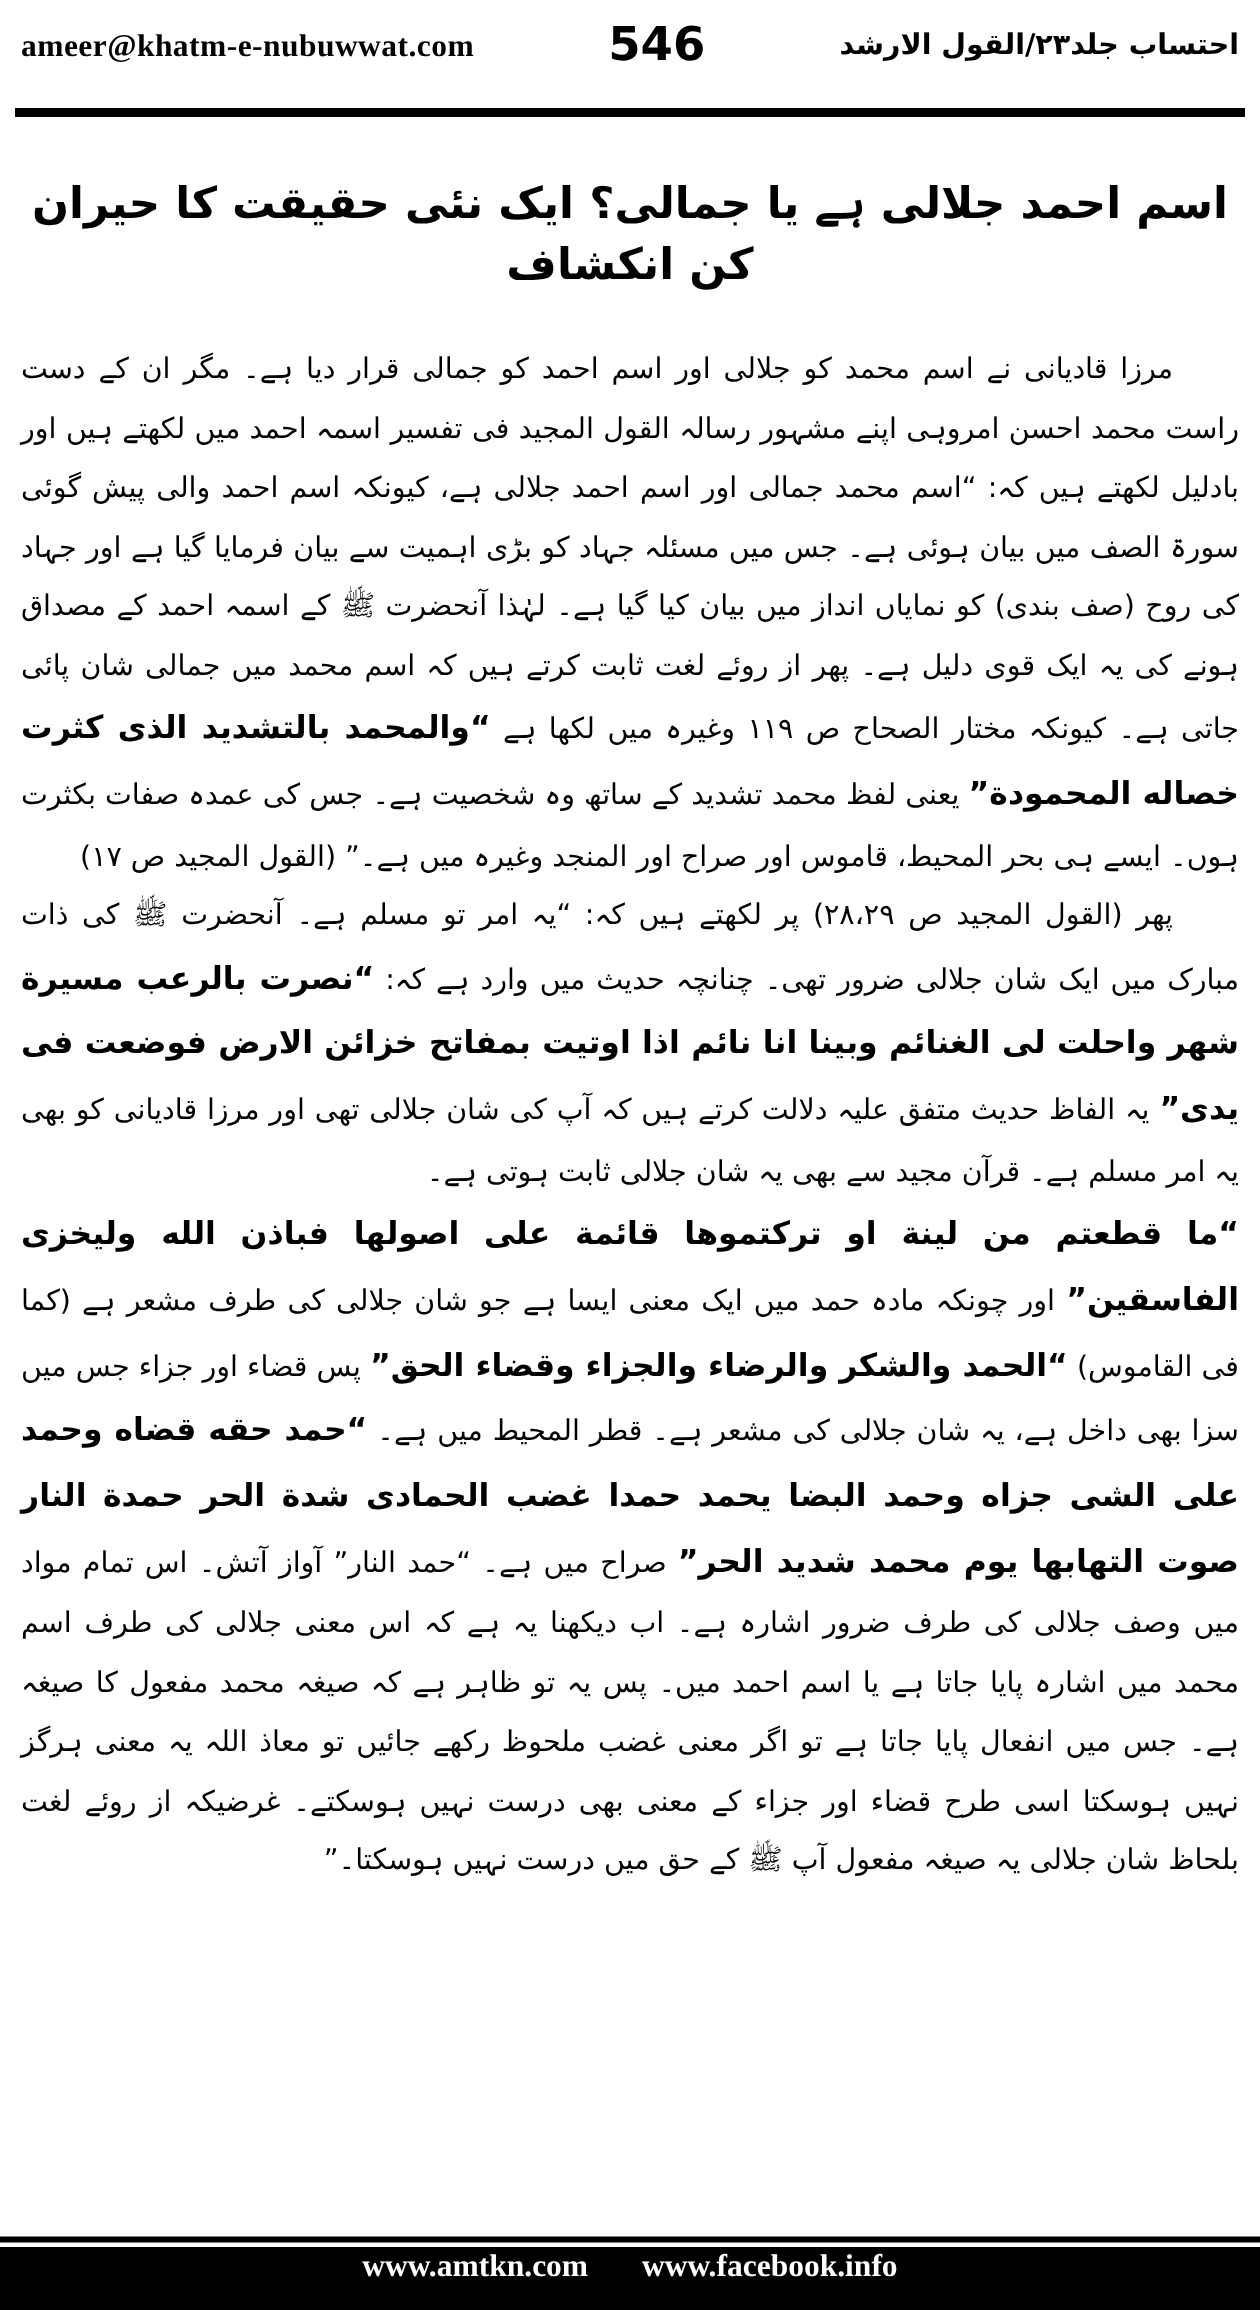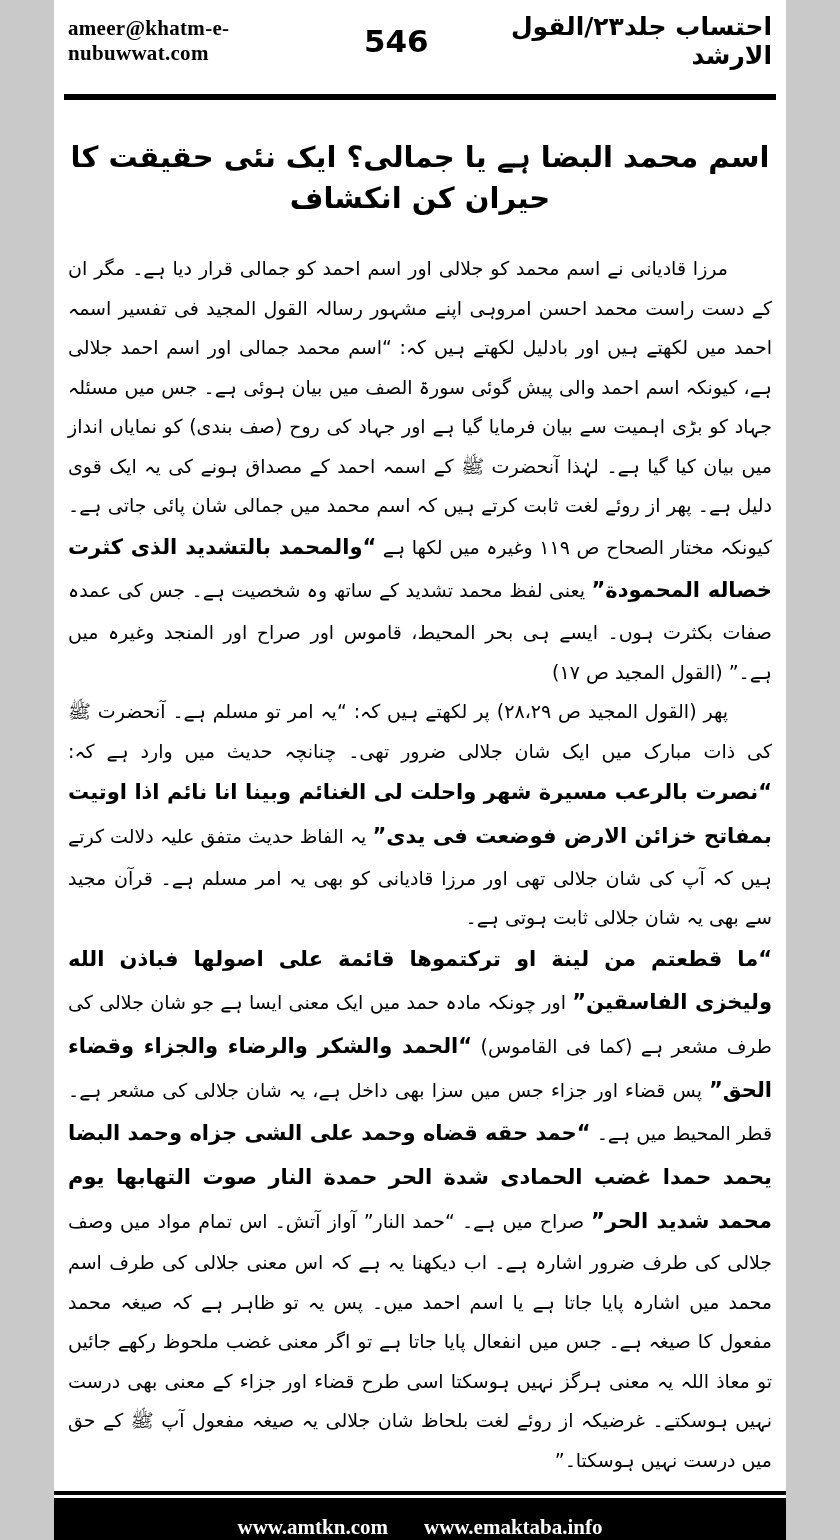--- a/index.html
+++ b/index.html
@@ -1,36 +1,36 @@
 <!DOCTYPE html>
 <html lang="ur" dir="rtl"><head>
 <meta charset="utf-8">
 <style>
   * { margin: 0; padding: 0; box-sizing: border-box; }
   html, body { background: #c9c9c9; }
   body { font-family: "DejaVu Sans", sans-serif; }
 
   .page {
-    width: 732px; height: 1540px; margin: 0 auto;
+    width: 840px; height: 1540px; margin: 0 auto;
     background: #ffffff; color: #000000;
     display: flex; flex-direction: column; overflow: hidden;
     direction: ltr;
     gap: 17px;
   }
 
   .page-header {
     display: flex; justify-content: space-between; align-items: center;
     padding: 12px 14px 2px 14px;
   }
   .email {
     font-family: "Liberation Serif", serif; font-weight: bold;
     font-size: 21px; letter-spacing: .3px; direction: ltr;
   }
   .page-num { font-weight: bold; font-size: 31px; direction: rtl; }
-  .book-ref { direction: rtl; font-weight: bold; font-size: 25px; }
+  .book-ref { direction: rtl; font-weight: bold; font-size: 19px; }
 
   .top-rule { height: 6px; background: #000; margin: 5px 10px 0 10px; }
 
   .title {
     direction: rtl; text-align: center;
     font-size: 29px; font-weight: bold;
     padding: 20px 14px 10px 14px; line-height: 1.4;
   }
 
   .body-text {
@@ -41,47 +41,47 @@
   }
   .para { text-align: justify; }
   .para.indent { text-indent: 44px; }
   .seg { white-space: pre-wrap; }
   .seg.bold { font-weight: bold; font-size: 21px; }
 
   .footer-wrap { margin-top: auto; }
   .footer-rule { height: 4px; background: #000; margin: 0 0 3px 0; }
   .footer-bar {
     background: #000; color: #fff; height: 42px;
-    display: flex; align-items: flex-end; justify-content: center; gap: 36px;
+    display: flex; align-items: flex-start; justify-content: center; gap: 36px;
     font-family: "Liberation Serif", serif; font-weight: bold; font-size: 21px;
     direction: ltr;
   }
 </style>
 </head>
 <body>
 
 <div class="page">
 
   <header class="page-header">
     <span class="email">ameer@khatm-e-nubuwwat.com</span>
     <span class="page-num">546</span>
     <span class="book-ref">احتساب جلد۲۳/القول الارشد</span>
   </header>
 
   <div class="top-rule"></div>
 
-  <h1 class="title">اسم محمد البضا ہے یا جمالی؟ ایک نئی حقیقت کا حیران کن انکشاف</h1>
+  <h1 class="title">اسم احمد جلالی ہے یا جمالی؟ ایک نئی حقیقت کا حیران کن انکشاف</h1>
 
   <main class="body-text" id="body-text">
       <p class="para indent"><span class="seg">مرزا قادیانی نے اسم محمد کو جلالی اور اسم احمد کو جمالی قرار دیا ہے۔ مگر ان کے دست راست محمد احسن امروہی اپنے مشہور رسالہ القول المجید فی تفسیر اسمہ احمد میں لکھتے ہیں اور بادلیل لکھتے ہیں کہ: “اسم محمد جمالی اور اسم احمد جلالی ہے، کیونکہ اسم احمد والی پیش گوئی سورۃ الصف میں بیان ہوئی ہے۔ جس میں مسئلہ جہاد کو بڑی اہمیت سے بیان فرمایا گیا ہے اور جہاد کی روح (صف بندی) کو نمایاں انداز میں بیان کیا گیا ہے۔ لہٰذا آنحضرت ﷺ کے اسمہ احمد کے مصداق ہونے کی یہ ایک قوی دلیل ہے۔ پھر از روئے لغت ثابت کرتے ہیں کہ اسم محمد میں جمالی شان پائی جاتی ہے۔ کیونکہ مختار الصحاح ص ۱۱۹ وغیرہ میں لکھا ہے </span><span class="seg bold">“والمحمد بالتشدید الذی کثرت خصاله المحمودة”</span><span class="seg"> یعنی لفظ محمد تشدید کے ساتھ وہ شخصیت ہے۔ جس کی عمدہ صفات بکثرت ہوں۔ ایسے ہی بحر المحیط، قاموس اور صراح اور المنجد وغیرہ میں ہے۔” (القول المجید ص ۱۷)</span></p>
       <p class="para indent"><span class="seg">پھر (القول المجید ص ۲۸،۲۹) پر لکھتے ہیں کہ: “یہ امر تو مسلم ہے۔ آنحضرت ﷺ کی ذات مبارک میں ایک شان جلالی ضرور تھی۔ چنانچہ حدیث میں وارد ہے کہ: </span><span class="seg bold">“نصرت بالرعب مسیرة شهر واحلت لی الغنائم وبینا انا نائم اذا اوتیت بمفاتح خزائن الارض فوضعت فی یدی”</span><span class="seg"> یہ الفاظ حدیث متفق علیہ دلالت کرتے ہیں کہ آپ کی شان جلالی تھی اور مرزا قادیانی کو بھی یہ امر مسلم ہے۔ قرآن مجید سے بھی یہ شان جلالی ثابت ہوتی ہے۔</span></p>
       <p class="para"><span class="seg bold">“ما قطعتم من لینة او ترکتموها قائمة علی اصولها فباذن الله ولیخزی الفاسقین”</span><span class="seg"> اور چونکہ مادہ حمد میں ایک معنی ایسا ہے جو شان جلالی کی طرف مشعر ہے (کما فی القاموس) </span><span class="seg bold">“الحمد والشکر والرضاء والجزاء وقضاء الحق”</span><span class="seg"> پس قضاء اور جزاء جس میں سزا بھی داخل ہے، یہ شان جلالی کی مشعر ہے۔ قطر المحیط میں ہے۔ </span><span class="seg bold">“حمد حقه قضاه وحمد علی الشی جزاه وحمد البضا یحمد حمدا غضب الحمادی شدة الحر حمدة النار صوت التهابها یوم محمد شدید الحر”</span><span class="seg"> صراح میں ہے۔ “حمد النار” آواز آتش۔ اس تمام مواد میں وصف جلالی کی طرف ضرور اشارہ ہے۔ اب دیکھنا یہ ہے کہ اس معنی جلالی کی طرف اسم محمد میں اشارہ پایا جاتا ہے یا اسم احمد میں۔ پس یہ تو ظاہر ہے کہ صیغہ محمد مفعول کا صیغہ ہے۔ جس میں انفعال پایا جاتا ہے تو اگر معنی غضب ملحوظ رکھے جائیں تو معاذ اللہ یہ معنی ہرگز نہیں ہوسکتا اسی طرح قضاء اور جزاء کے معنی بھی درست نہیں ہوسکتے۔ غرضیکہ از روئے لغت بلحاظ شان جلالی یہ صیغہ مفعول آپ ﷺ کے حق میں درست نہیں ہوسکتا۔”</span></p>
     </main>
 
   <div class="footer-wrap">
     <div class="footer-rule"></div>
     <div class="footer-bar">
       <span>www.amtkn.com</span>
-      <span>www.emaktaba.info</span>
+      <span>www.facebook.info</span>
     </div>
   </div>
 
 </div>
 
 </body></html>

